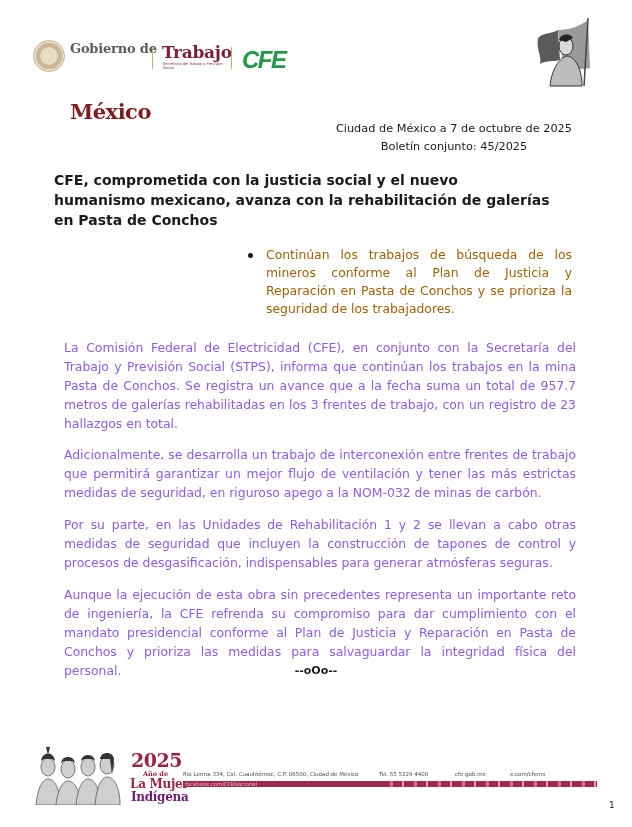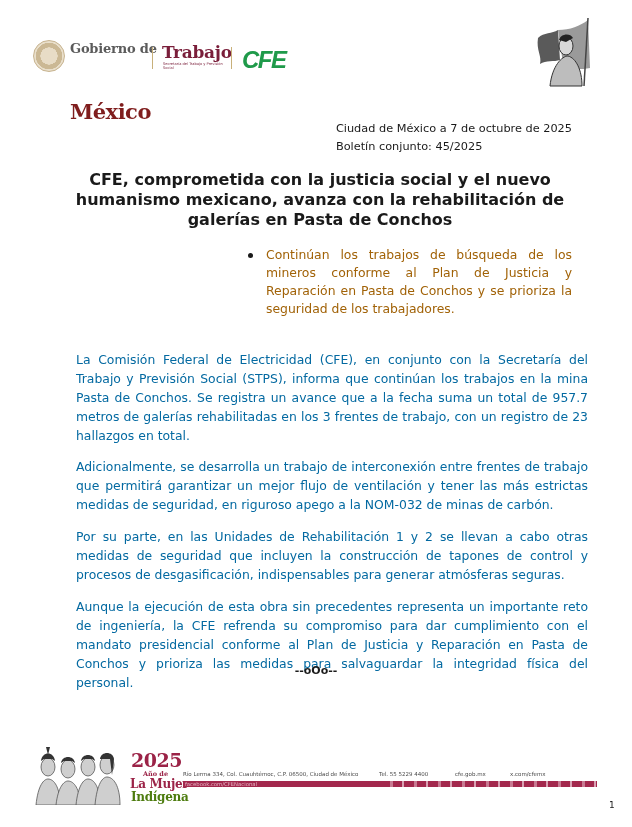--- a/index.html
+++ b/index.html
@@ -37,59 +37,59 @@
     .cfe {
       left: 242px; top: 46px; font-family: "Liberation Sans", sans-serif; font-size: 24px;
       font-weight: bold; font-style: italic; color: #1f9a4a; letter-spacing: -1.5px;
     }
     .mascot {
       left: 526px; top: 16px; width: 74px; height: 74px;
     }
 
     
     .dateline {
-      right: 60px; top: 120px; text-align: left; font-size: 11.3px; line-height: 18px; color: #1a1a1a;
+      right: 60px; top: 120px; text-align: center; font-size: 11.3px; line-height: 18px; color: #1a1a1a;
     }
 
     
     .title {
-      left: 70px; top: 170px; width: 500px; text-align: center;
-      font-size: 16px; font-weight: bold; line-height: 20px; color: #1a1a1a;
+      left: 54px; top: 170px; width: 500px; 
+      font-size: 14px; font-weight: bold; line-height: 20px; color: #1a1a1a;
     }
 
     
     .bullet-list { left: 248px; top: 246px; width: 324px; margin: 0; padding: 0; list-style: none; }
     .bullet-item { position: relative; padding-left: 18px; }
     .bullet-dot {
       position: absolute; left: 0; top: 7px; width: 5px; height: 5px; border-radius: 50%; background: #1a1a1a;
     }
     .bullet-text {
       display: block; font-size: 12.4px; line-height: 18px; text-align: justify; color: #a16207;
     }
 
     
     .para {
-      left: 60px; width: 512px; font-size: 12.4px; line-height: 19px; text-align: justify; color: #0369a1; margin: 16px;
+      left: 60px; width: 512px; font-size: 12.4px; line-height: 19px; text-align: justify; color: #8b5cf6; margin: 4px;
     }
     .p1 { top: 334px; }
     .p2 { top: 441px; }
     .p3 { top: 511px; }
     .p4 { top: 581px; }
     .closing {
       left: 0; top: 664px; width: 632px; text-align: center; font-size: 11px; font-weight: bold; color: #1a1a1a;
     }
 
     
     .footer-art { left: 32px; top: 745px; width: 92px; height: 60px; }
     .f2025 {
       left: 131px; top: 749px; font-family: "DejaVu Serif", serif; font-size: 19px; font-weight: bold; color: #9b2347; letter-spacing: -0.5px;
     }
     .fano { left: 143px; top: 770px; font-family: "DejaVu Serif", serif; font-size: 6.5px; font-weight: bold; color: #9b2347; }
     .fmujer { left: 130px; top: 777px; font-family: "DejaVu Serif", serif; font-size: 12px; font-weight: bold; color: #9b2347; letter-spacing: -0.3px; }
-    .findigena { left: 131px; top: 790px; font-family: "DejaVu Serif", serif; font-size: 12px; font-weight: bold; color: #4d7c0f; letter-spacing: -0.3px; }
+    .findigena { left: 131px; top: 790px; font-family: "DejaVu Serif", serif; font-size: 12px; font-weight: bold; color: #701a75; letter-spacing: -0.3px; }
 
     .footer-line {
       top: 771px; font-size: 5.5px; color: #4a4a4a; white-space: nowrap;
     }
     .addr { left: 183px; }
     .tel { left: 379px; }
     .web { left: 455px; }
     .xsite { left: 510px; }
     .band {
       left: 183px; top: 781px; width: 414px; height: 6px; background: #a3284d;

